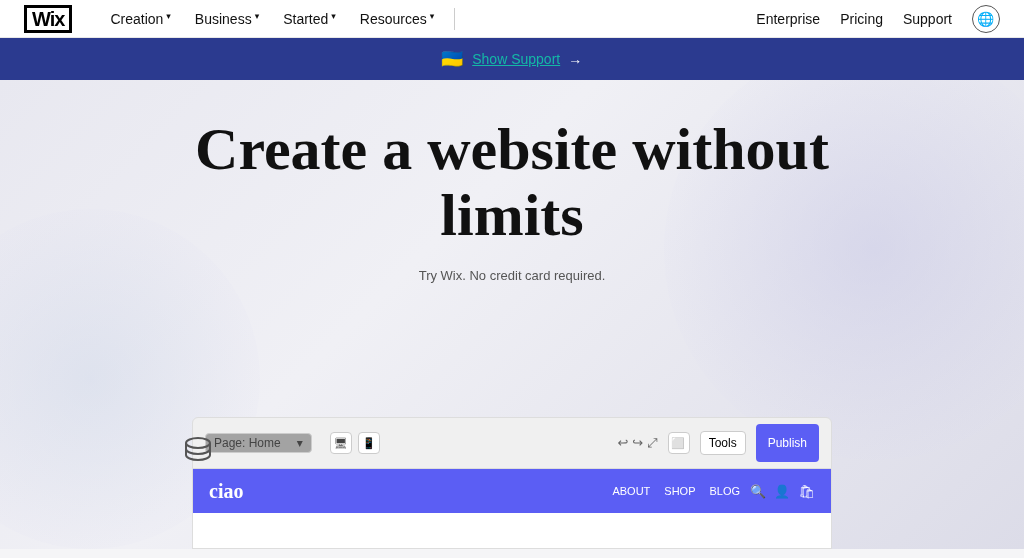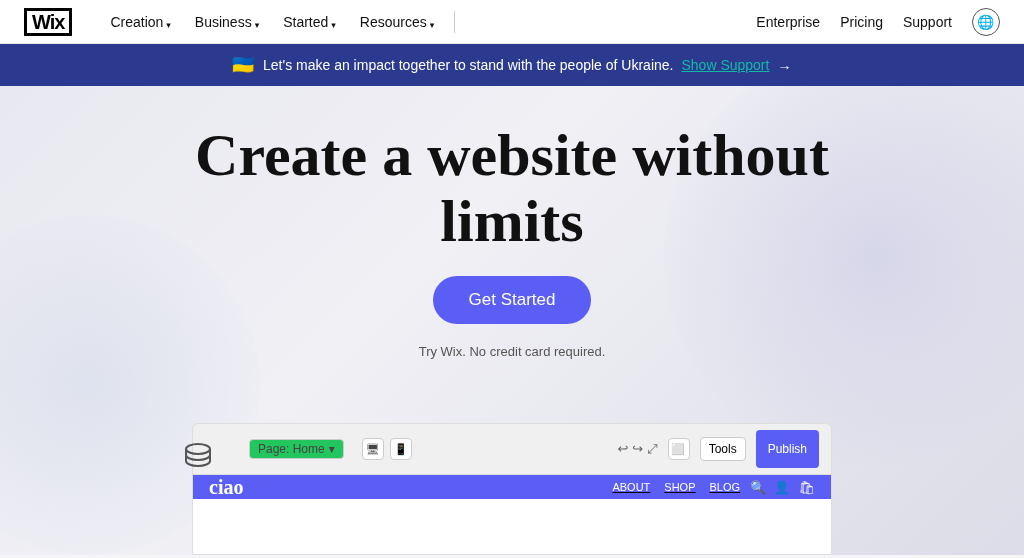--- a/index.html
+++ b/index.html
@@ -1,21 +1,21 @@
 <!DOCTYPE html>
 <html><head>
   <meta charset="utf-8">
   <style>
     * { margin: 0; padding: 0; box-sizing: border-box; }
     body { font-family: 'Helvetica Neue', Arial, sans-serif; width: 1024px; height: 558px; overflow: hidden; background: #f5f5f7; }
 
     
     .navbar {
       display: flex; align-items: center;
-      height: 44px; background: #fff;
+      height: 38px; background: #fff;
       padding: 0 24px;
       border-bottom: 1px solid #e8e8e8;
       position: relative; z-index: 10;
     }
     .nav-logo {
       margin-right: 28px; font-size: 22px; font-weight: 900;
       letter-spacing: -1px; color: #000;
     }
     .nav-logo span { 
       display: inline-block;
@@ -25,21 +25,21 @@
       font-size: 20px;
       line-height: 1;
     }
     .nav-links {
       display: flex; align-items: center; gap: 4px;
       list-style: none;
     }
     .nav-links li a {
       text-decoration: none; color: #111;
       font-size: 14px; padding: 6px 10px;
-      display: flex; align-items: flex-end; gap: 3px;
+      display: flex; align-items: flex-start; gap: 3px;
       cursor: pointer;
     }
     .nav-links li a .chevron { font-size: 9px; }
     .nav-divider {
       width: 1px; height: 22px; background: #ccc; margin: 0 10px;
     }
     .nav-right {
       margin-left: auto; display: flex; align-items: center; gap: 20px;
     }
     .nav-right a {
@@ -124,23 +124,23 @@
       z-index: 5;
     }
     .editor-toolbar {
       background: #f0f0f0; border: 1px solid #ddd;
       border-radius: 6px 6px 0 0;
       display: flex; align-items: center;
       padding: 6px 12px; gap: 10px;
       font-size: 12px; color: #444;
     }
     .editor-toolbar .page-selector {
-      display: flex; align-items: center; gap: 4px;
+      display: flex; align-items: center; gap: 16px;
       border: 1px solid #ccc; border-radius: 4px;
-      padding: 2px 8px; background: #22c55e; cursor: pointer; margin-left: 44px;
+      padding: 2px 8px; background: #a3a3a3; cursor: pointer;
     }
     .editor-toolbar .toolbar-icons {
       display: flex; gap: 6px; align-items: center; margin-left: 8px;
     }
     .editor-toolbar .toolbar-icon {
       width: 22px; height: 22px; border: 1px solid #ccc; border-radius: 4px;
       background: #fff; display: flex; align-items: center; justify-content: center;
       font-size: 11px; cursor: pointer;
     }
     .editor-toolbar .spacer { flex: 1; }
@@ -153,24 +153,24 @@
       background: #fff; border: 1px solid #ccc; border-radius: 4px;
       padding: 4px 8px; font-size: 12px; cursor: pointer;
     }
 
     .editor-site {
       background: #fff; border: 1px solid #ddd; border-top: none;
       height: 80px; display: flex; flex-direction: column; overflow: hidden;
     }
     .site-nav {
       background: #5b5ef4; display: flex; align-items: center;
-      padding: 0 16px; height: 24px;
+      padding: 0 16px; height: 44px;
     }
     .site-logo { color: #fff; font-size: 20px; font-weight: 700; font-family: serif; }
-    .site-nav-links { margin-left: auto; display: flex; gap: 14px; text-decoration: underline; }
+    .site-nav-links { margin-left: auto; display: flex; gap: 14px; }
     .site-nav-links span { color: #fff; font-size: 11px; cursor: pointer; }
     .site-nav-icons { display: flex; gap: 8px; margin-left: 10px; }
     .site-nav-icons span { color: #fff; font-size: 13px; cursor: pointer; }
 
     
     .bottom-icon {
       position: absolute; bottom: 80px; left: 180px;
       width: 36px; height: 36px; z-index: 10;
     }
   </style>
@@ -211,31 +211,29 @@
   <div class="nav-right">
     <a href="#">Enterprise</a>
     <a href="#">Pricing</a>
     <a href="#">Support</a>
     <div class="nav-globe">🌐</div>
   </div>
 </nav>
 
 <div class="banner">
   <span class="banner-flag">🇺🇦</span>
-  <span>Let's make an impact together to stand with the people of Ukraine.</span>
   <a href="#" class="banner-link">Show Support</a>
   <span class="banner-arrow">→</span>
 </div>
 
 <section class="hero">
   <div class="hero-bg-shape"></div>
   <div class="hero-bg-shape2"></div>
 
   <h1 class="hero-title">Create a website without limits</h1>
-  <button class="hero-btn">Get Started</button>
   <p class="hero-note">Try Wix. No credit card required.</p>
 
   <div class="editor-preview">
     <div class="editor-toolbar">
       <div class="page-selector">
         <span>Page: Home</span>
         <span>▾</span>
       </div>
       <div class="toolbar-icons">
         <div class="toolbar-icon">🖥</div>

